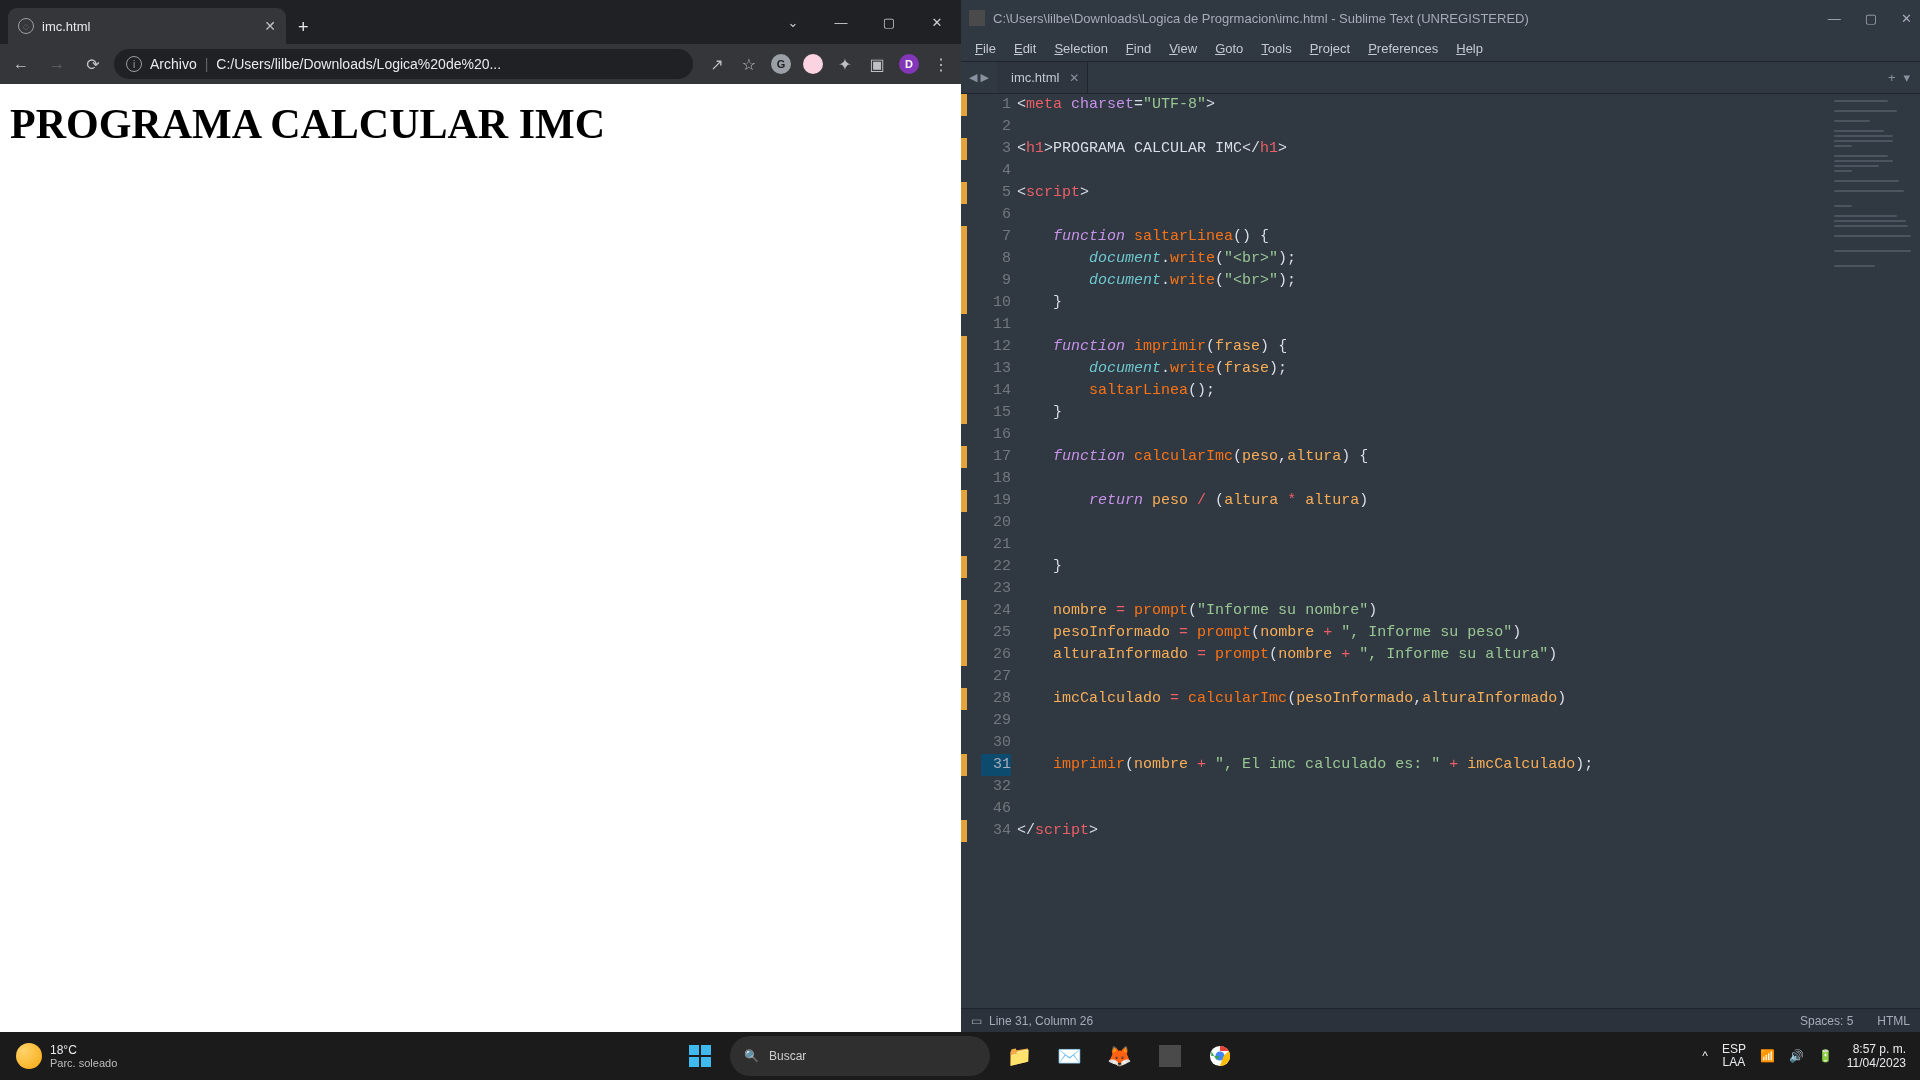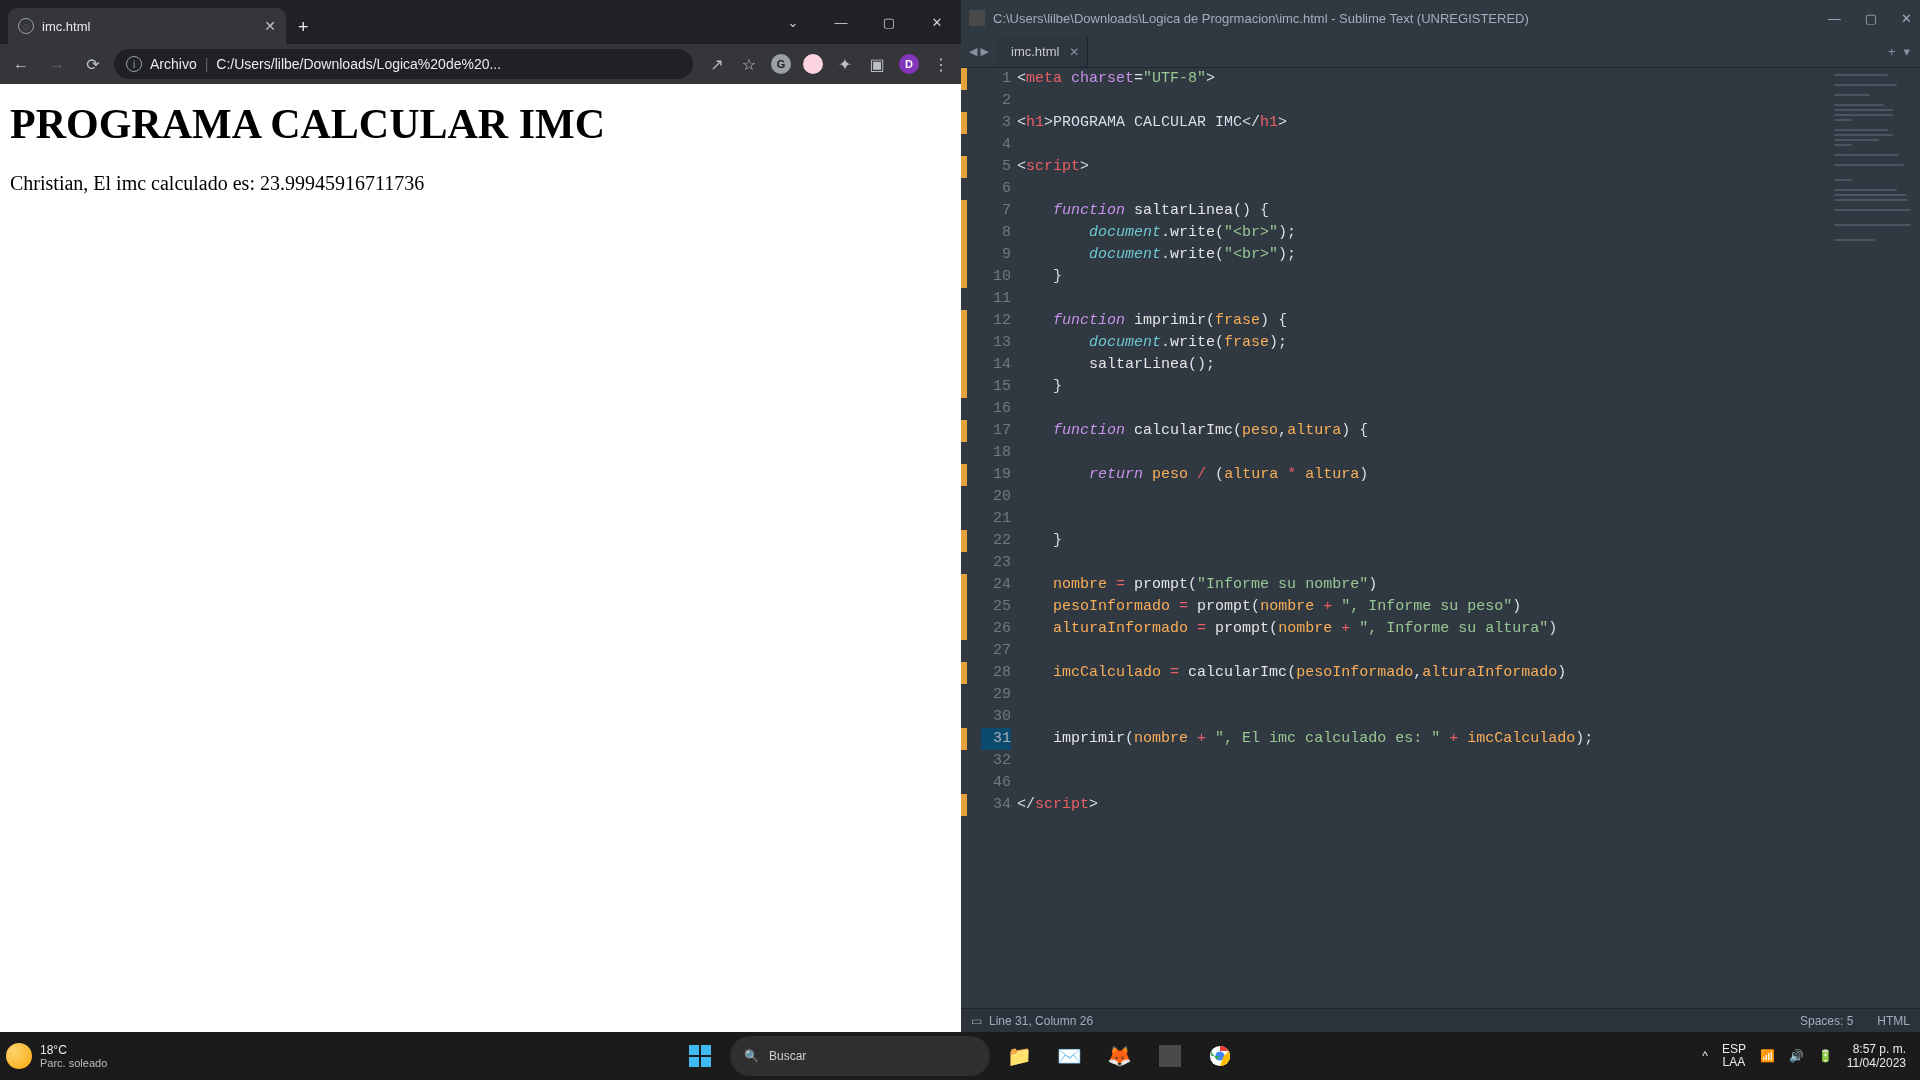--- a/index.html
+++ b/index.html
@@ -69,32 +69,32 @@
 .minimap { width:92px; background:#303841; position:relative; padding:6px; }
 .minimap .mm-line { height:2px; background:#4a5560; margin-bottom:3px; border-radius:1px; }
 
 
 .subl-status { height:24px; background:#2b323b; border-top:1px solid #1f252b; display:flex; align-items:center; padding:0 10px; color:#a6acb9; font-size:12px; }
 .subl-status .spacer{ flex:1; }
 .subl-status .sseg { margin-left:24px; }
 
 
 .taskbar { height:48px; width:1920px; background:#1b1b1b; display:flex; align-items:center; color:#e8eaed; font-size:12px; }
-.tb-left { display:flex; align-items:center; gap:8px; padding-left:6px; }
+.tb-left { display:flex; align-items:center; gap:8px; padding-left:16px; }
 .weather-ic { width:26px; height:26px; background:radial-gradient(circle at 30% 30%,#ffd36b,#f7a80f); border-radius:50%; }
 .tb-center { position:absolute; left:50%; transform:translateX(-50%); display:flex; align-items:center; gap:10px; }
 .tb-btn { width:40px; height:40px; display:flex; align-items:center; justify-content:center; border-radius:6px; font-size:20px; }
 .search-pill { height:40px; width:260px; background:#2f2f2f; border-radius:20px; display:flex; align-items:center; padding:0 14px; gap:10px; color:#cfcfcf; }
 .tb-right { margin-left:auto; display:flex; align-items:center; gap:14px; padding-right:14px; }
 .tb-time { text-align:right; line-height:14px; }
 
 
 .c-key { color:#c792ea; font-style:italic;margin-top:44px; }
 .c-keyf{ color:#c792ea; font-style:italic; }
-.c-fn  { color:#e5e5e5; }
+.c-fn  { color:#f97316; }
 .c-var { color:#f9ae58; }
 .c-obj { color:#6ec7cf; font-style:italic; }
 .c-str { color:#99c794; }
 .c-pun { color:#d8dee9; }
 .c-tag { color:#ec5f66; }
 .c-attr{ color:#c792ea;margin-top:44px; }
 .c-op  { color:#ec5f66; }
 </style>
 </head>
 <body>
@@ -138,34 +138,45 @@
         <div class="ic">✦</div>
         <div class="ic">▣</div>
         <div class="ic">
             <span class="circ-badge cb-purple">D</span>
           </div>
         <div class="ic">⋮</div>
       </div>
     </div>
     <div class="page-body">
       <h1>PROGRAMA CALCULAR IMC</h1>
-      <p>Christian, El imc calculado es: 23.99945916711736</p>
     </div>
   </div>
 
   <div class="right">
     <div class="subl-titlebar">
       <div class="slogo"></div>
       <span>C:\Users\lilbe\Downloads\Logica de Progrmacion\imc.html - Sublime Text (UNREGISTERED)</span>
       <div class="wctrls">
         <span>—</span>
         <span>▢</span>
         <span>✕</span>
       </div>
     </div>
+    <div class="subl-menubar" id="subl-menubar">
+        <div class="m"><u>F</u>ile</div>
+        <div class="m"><u>E</u>dit</div>
+        <div class="m"><u>S</u>election</div>
+        <div class="m"><u>F</u>ind</div>
+        <div class="m"><u>V</u>iew</div>
+        <div class="m"><u>G</u>oto</div>
+        <div class="m"><u>T</u>ools</div>
+        <div class="m"><u>P</u>roject</div>
+        <div class="m"><u>P</u>references</div>
+        <div class="m"><u>H</u>elp</div>
+      </div>
     <div class="subl-tabs">
       <div class="arrows">◀ ▶</div>
       <div class="subl-tab">
         <span>imc.html</span>
         <span class="x">✕</span>
       </div>
       <div class="tab-tools">
         <span>+</span>
         <span>▾</span>
       </div>

